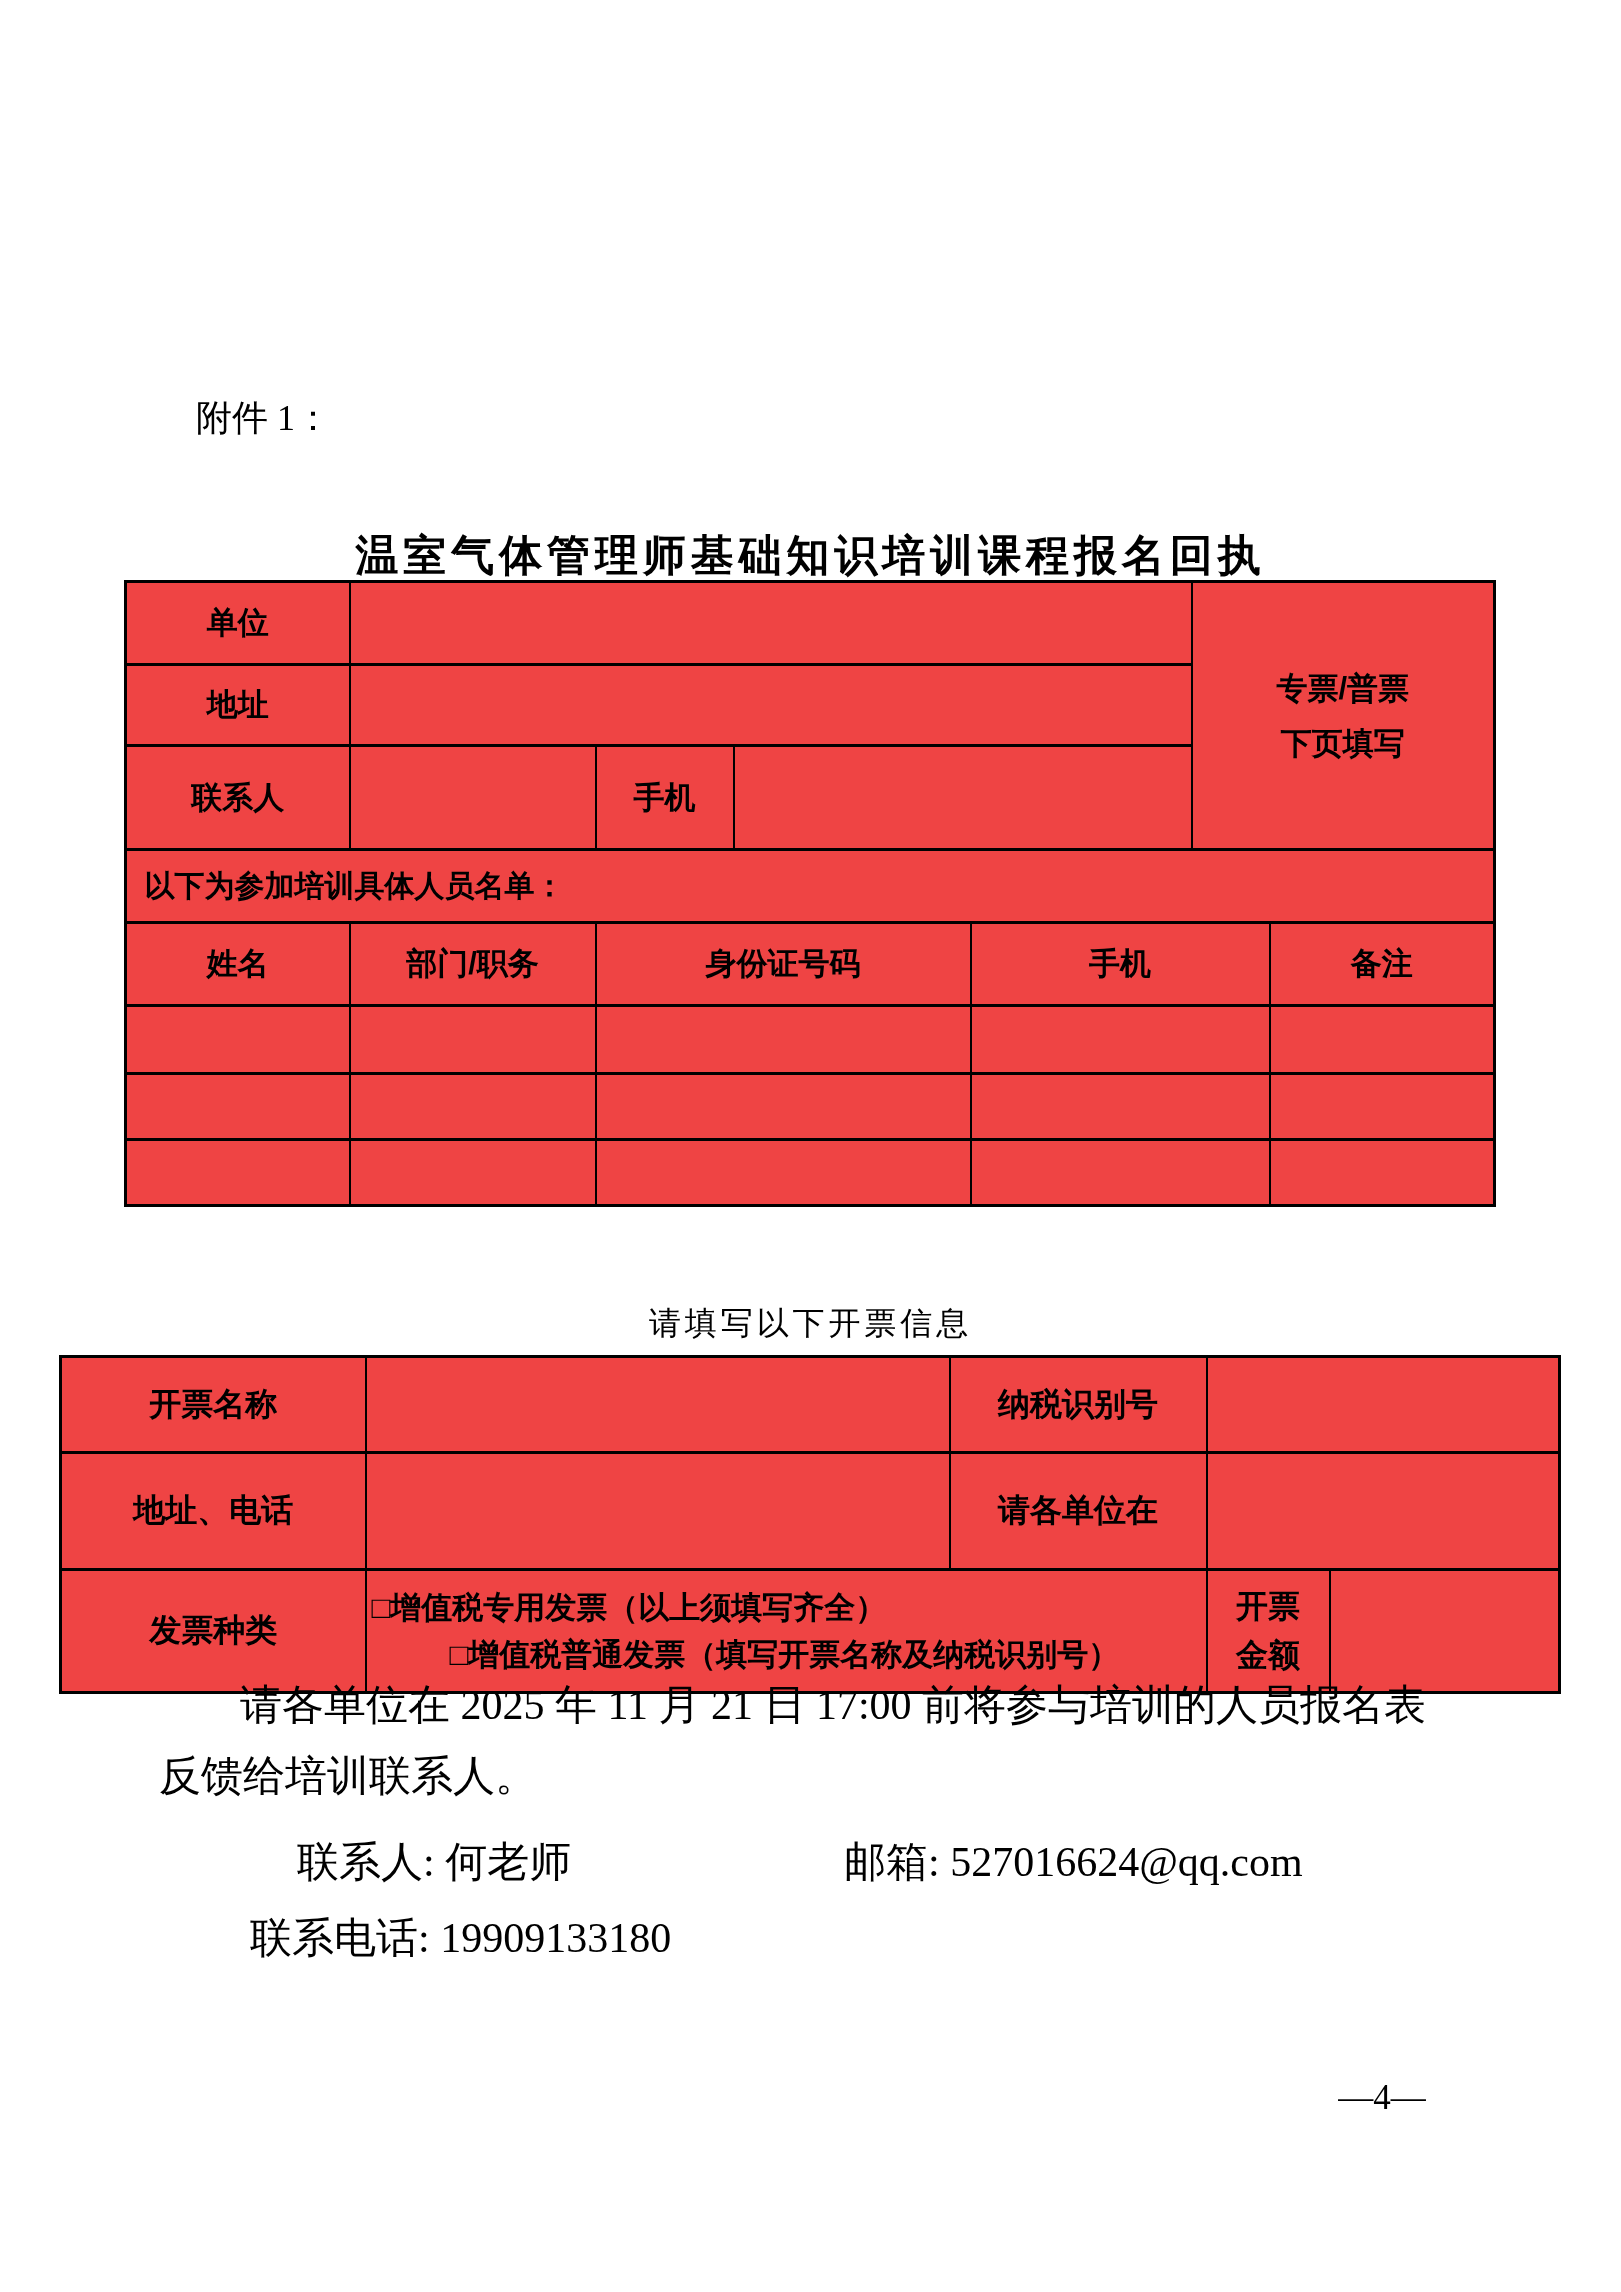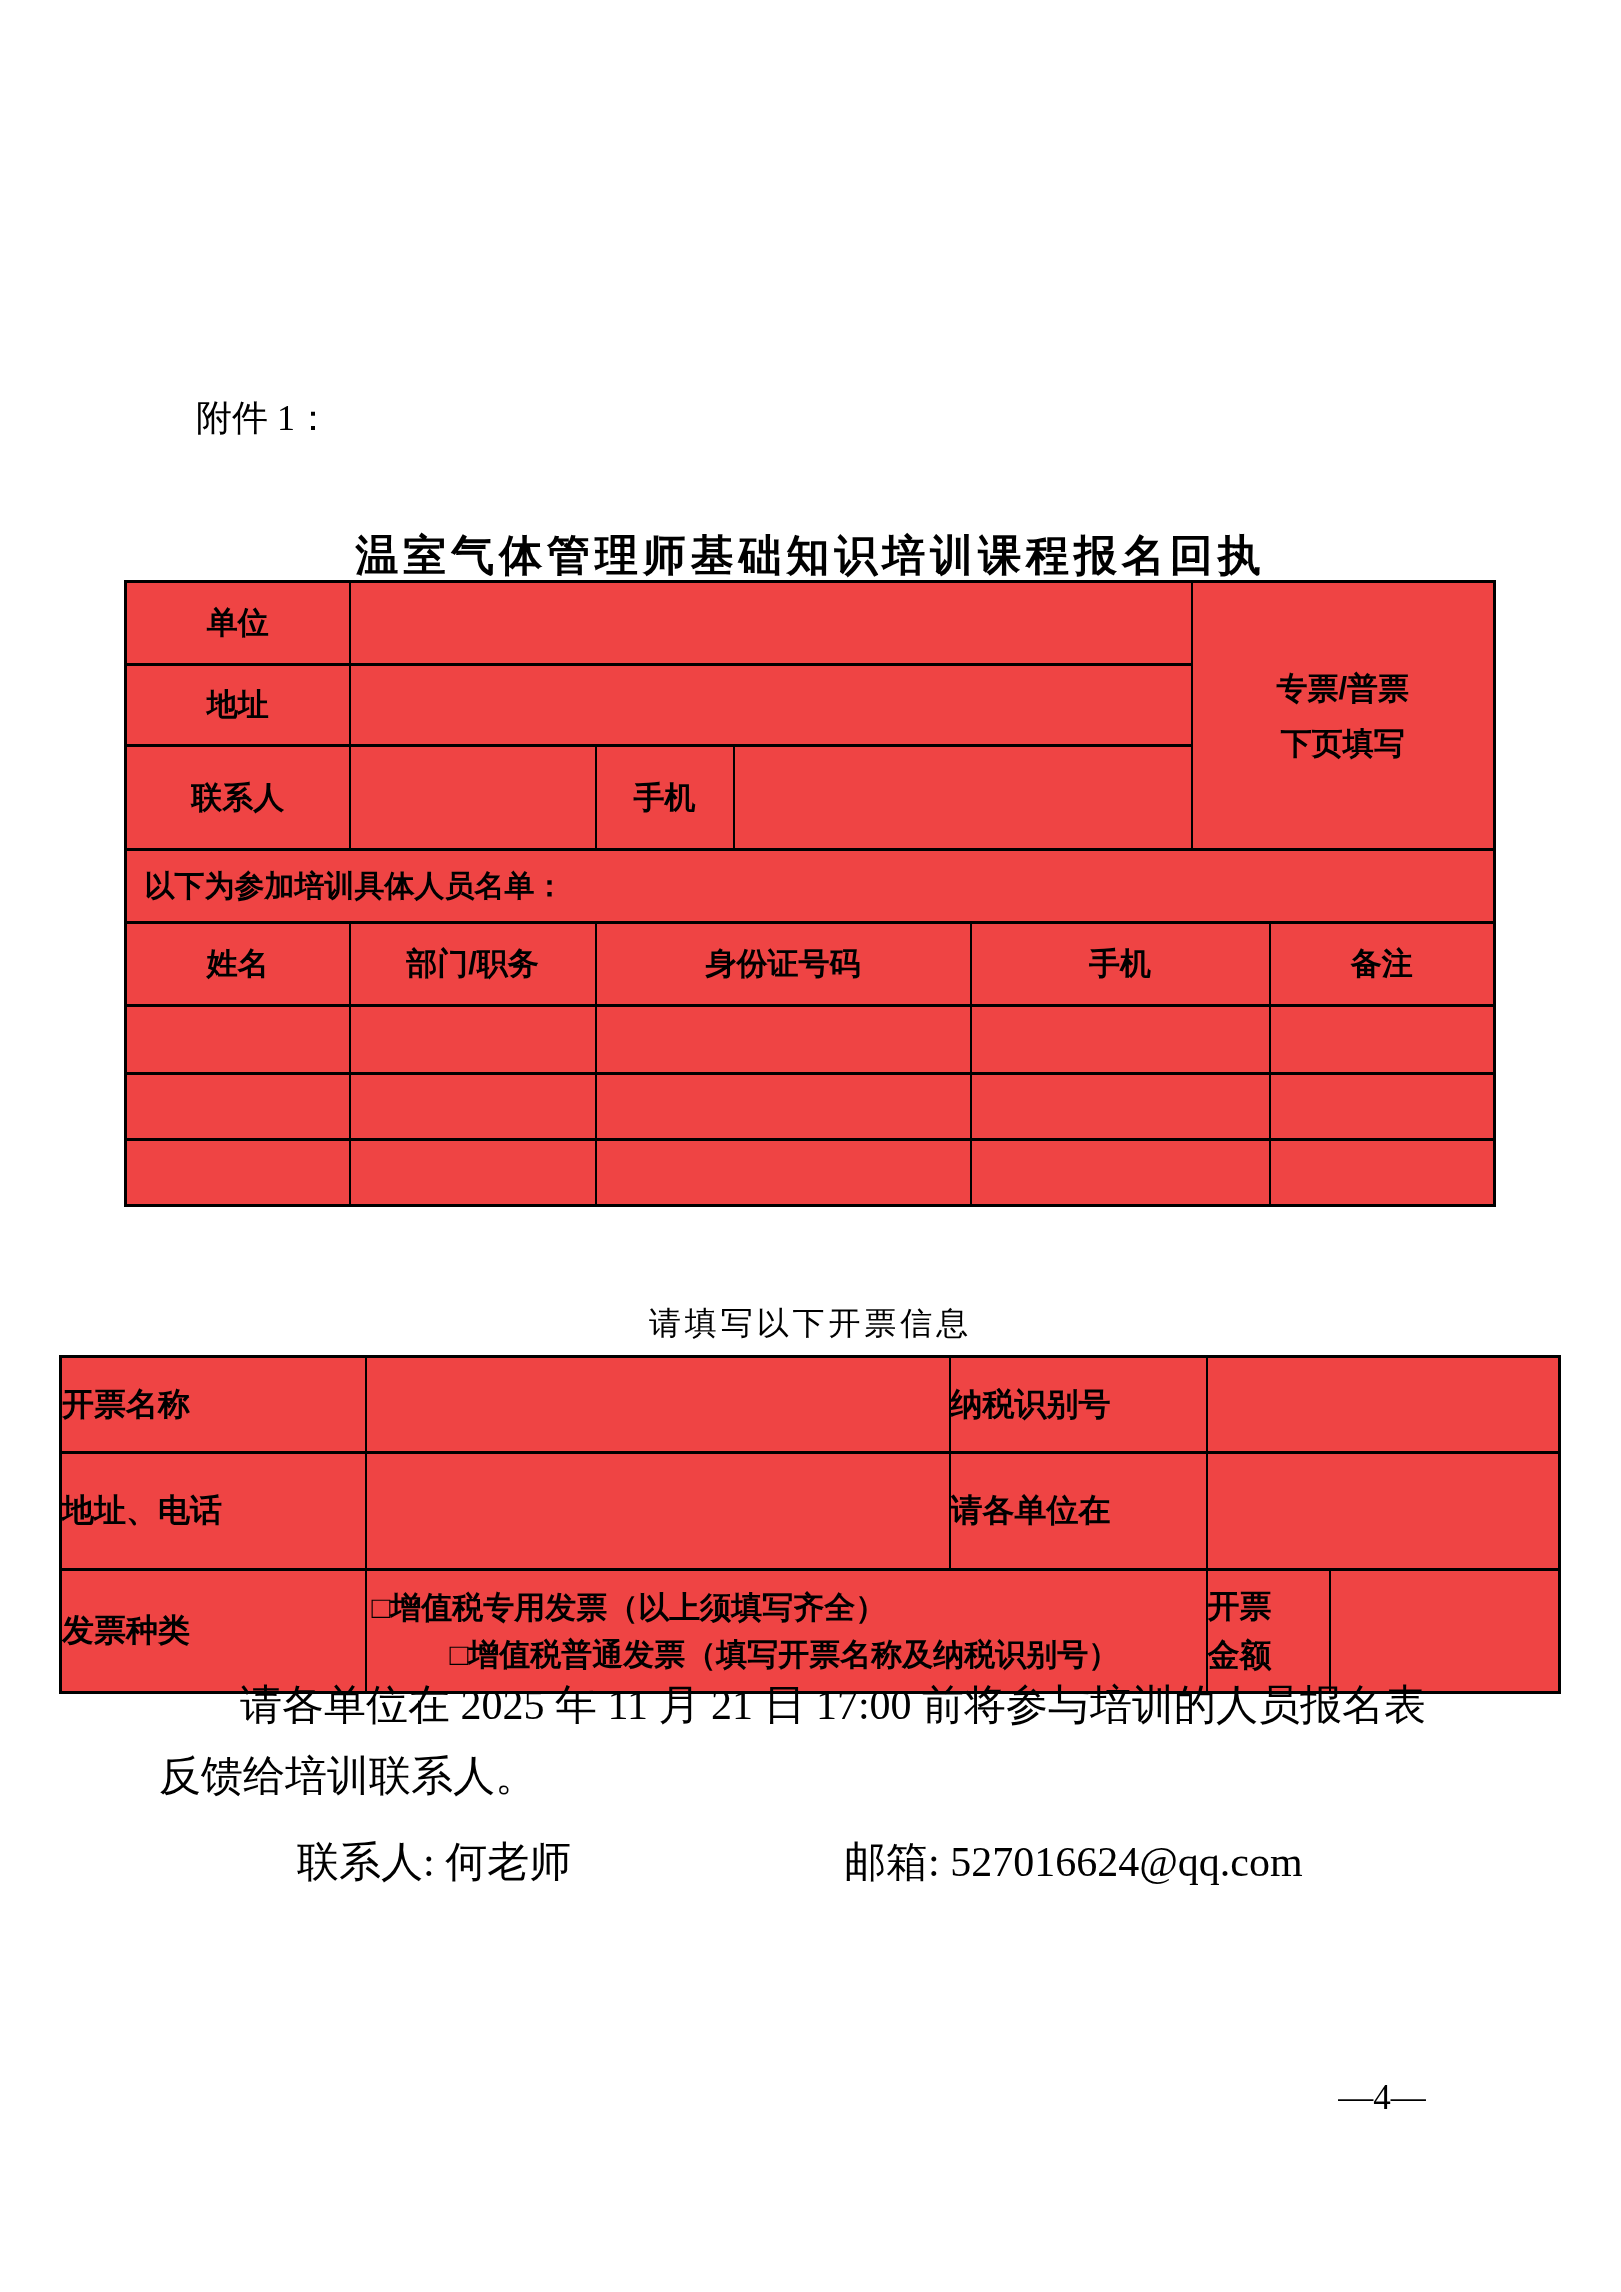--- a/index.html
+++ b/index.html
@@ -28,21 +28,21 @@
   .t1 { left:124px; top:580px; width:1370px; border:3.9px solid #000; }
   .t1 td { border-left:2px solid #000; border-right:2px solid #000;
            border-top:3.9px solid #000; border-bottom:3.9px solid #000; }
   .t2 { left:59px; top:1355px; width:1500px; border:3.9px solid #000; }
   .t2 td { border-left:2.9px solid #000; border-right:2.9px solid #000;
            border-top:3.9px solid #000; border-bottom:3.9px solid #000; }
 
   .lbl { font-family:"Liberation Sans","DejaVu Sans",sans-serif; font-weight:bold;
          font-size:31px; text-align:center; }
   .lbl2 { font-family:"Liberation Sans","DejaVu Sans",sans-serif; font-weight:bold;
-          font-size:32px; text-align:left;margin-left:36px; }
+          font-size:32px; text-align:center;margin-left:36px; }
   .note-cell { font-family:Liberation Serif, serif; font-weight:bold;
                font-size:30px; text-align:left; padding-left:17.6px; }
   .span-cell div { line-height:55px; }
   .amount-cell div { line-height:49px; }
 
   .cb-cell { text-align:left; padding-left:5px; }
   .cb-line { font-family:"Liberation Sans","DejaVu Sans",sans-serif; font-weight:bold;
              font-size:31px; line-height:47px; white-space:nowrap; }
   .cb-line.indent { padding-left:78px; }
   .cb-box { display:inline-block; }
@@ -171,17 +171,18 @@
     </table>
 
   <div class="abs para p1 serif">请各单位在 2025 年 11 月 21 日 17:00 前将参与培训的人员报名表</div>
   <div class="abs para p2 serif">反馈给培训联系人。</div>
 
   <div class="abs para pline">
     <span class="contact serif">联系人: 何老师</span>
     <span class="email serif">邮箱: 527016624@qq.com</span>
   </div>
 
+  <div class="abs para p4 serif">联系电话: 19909133180</div>
 
   <div class="abs pagenum serif">—4—</div>
 
 </div>
 
 
 </body></html>

